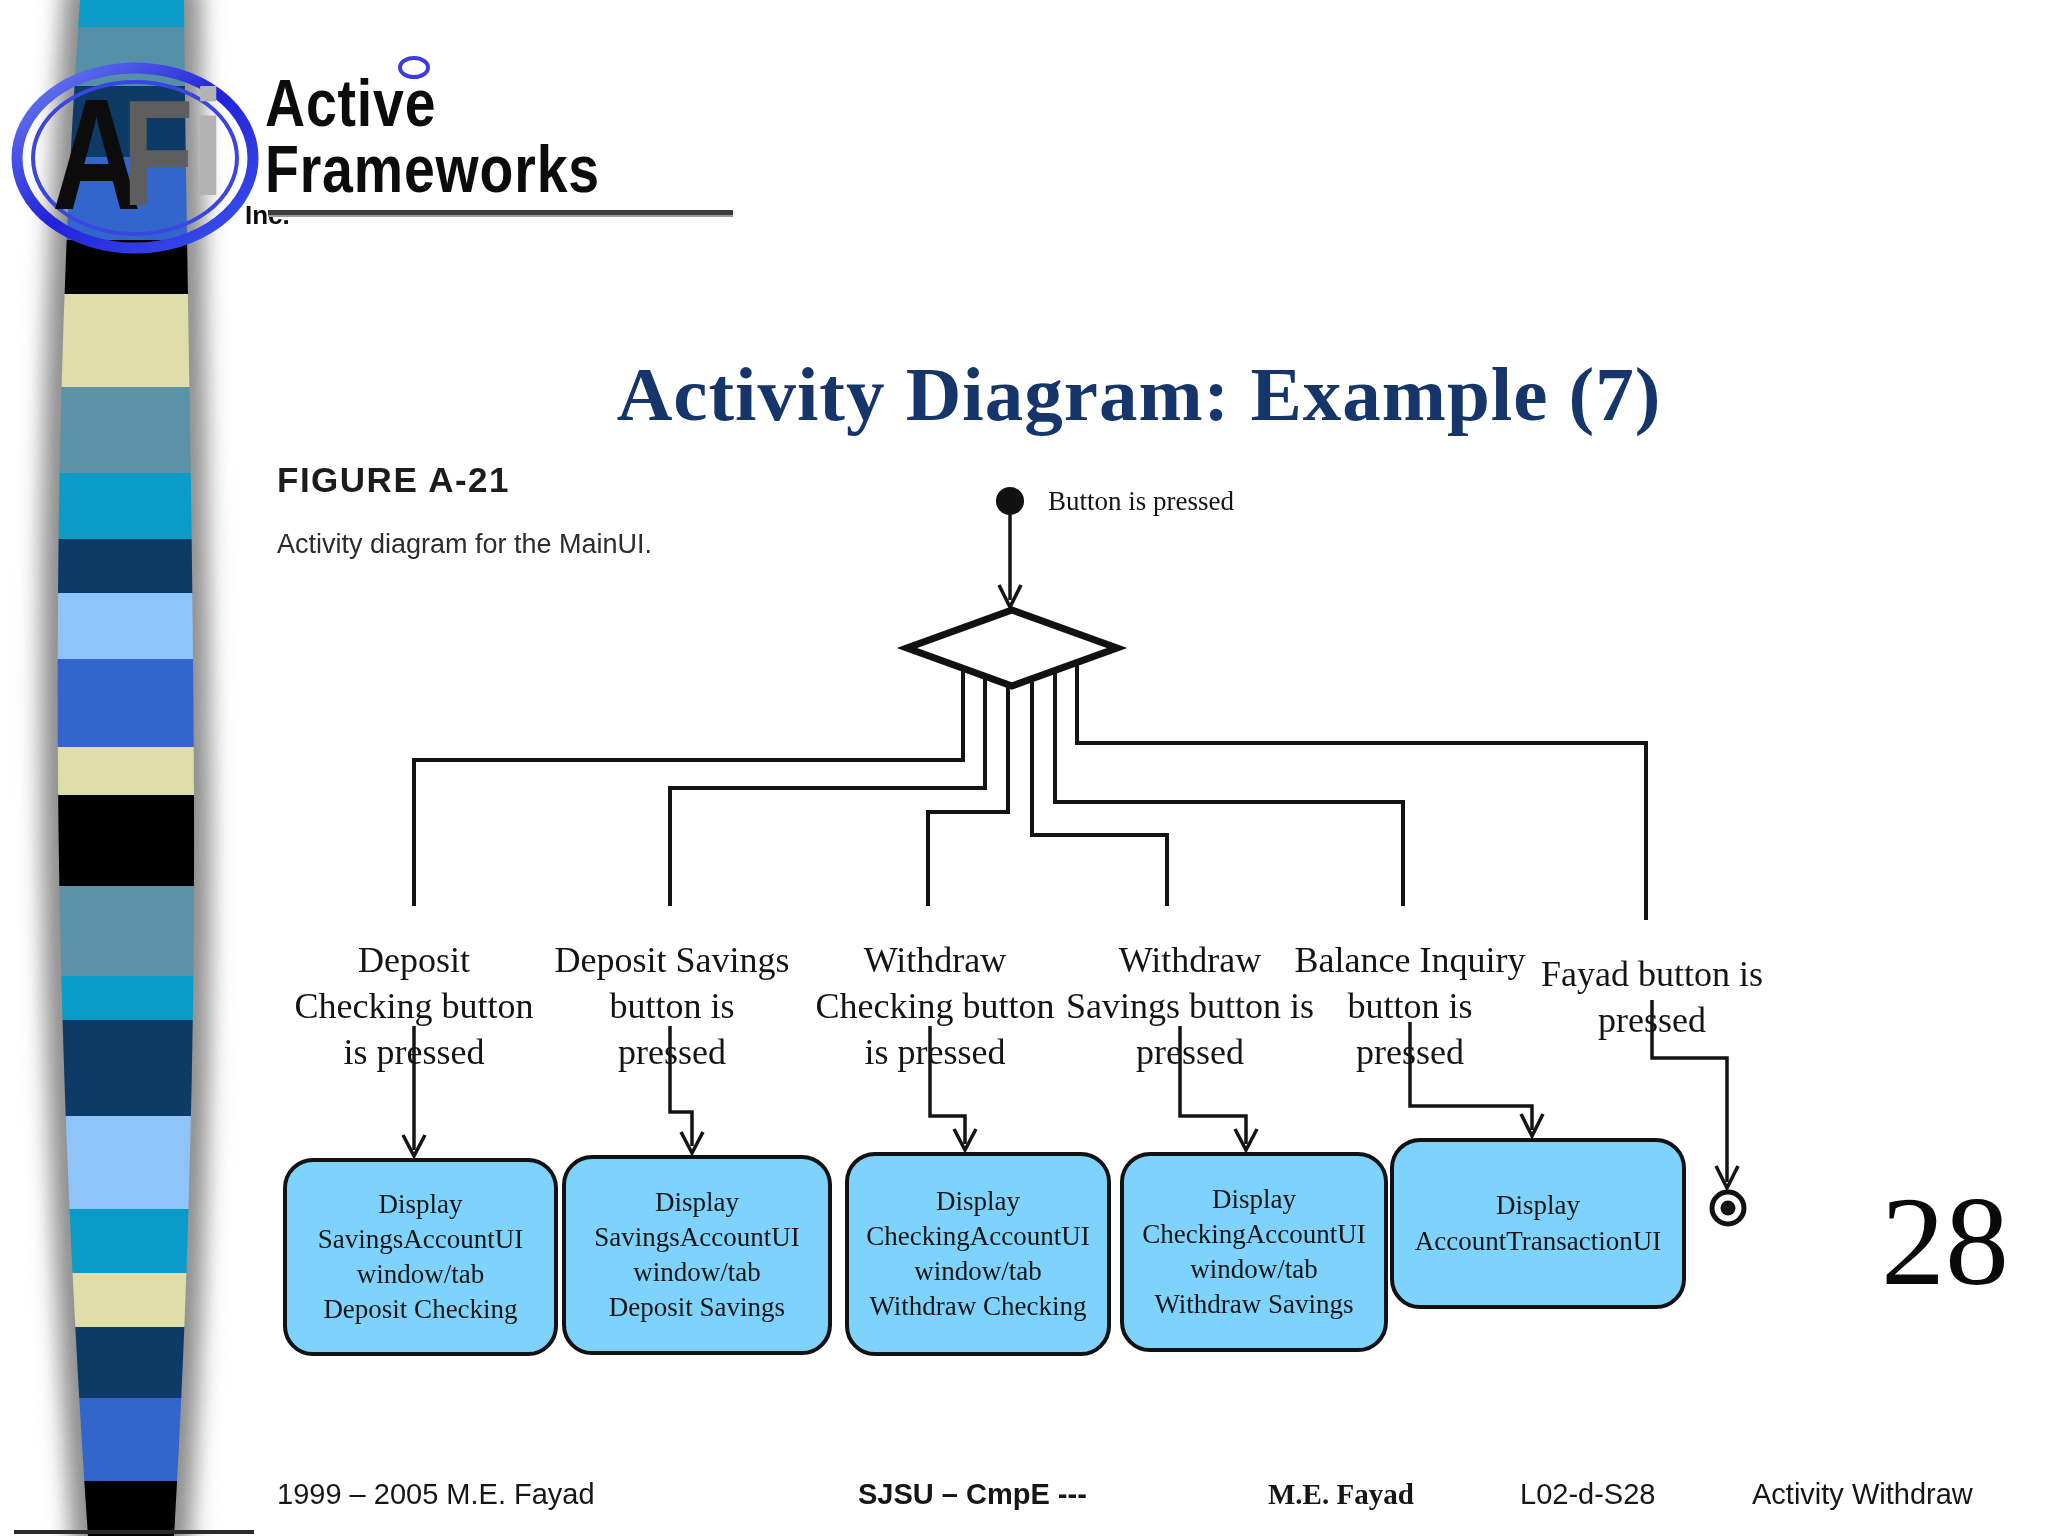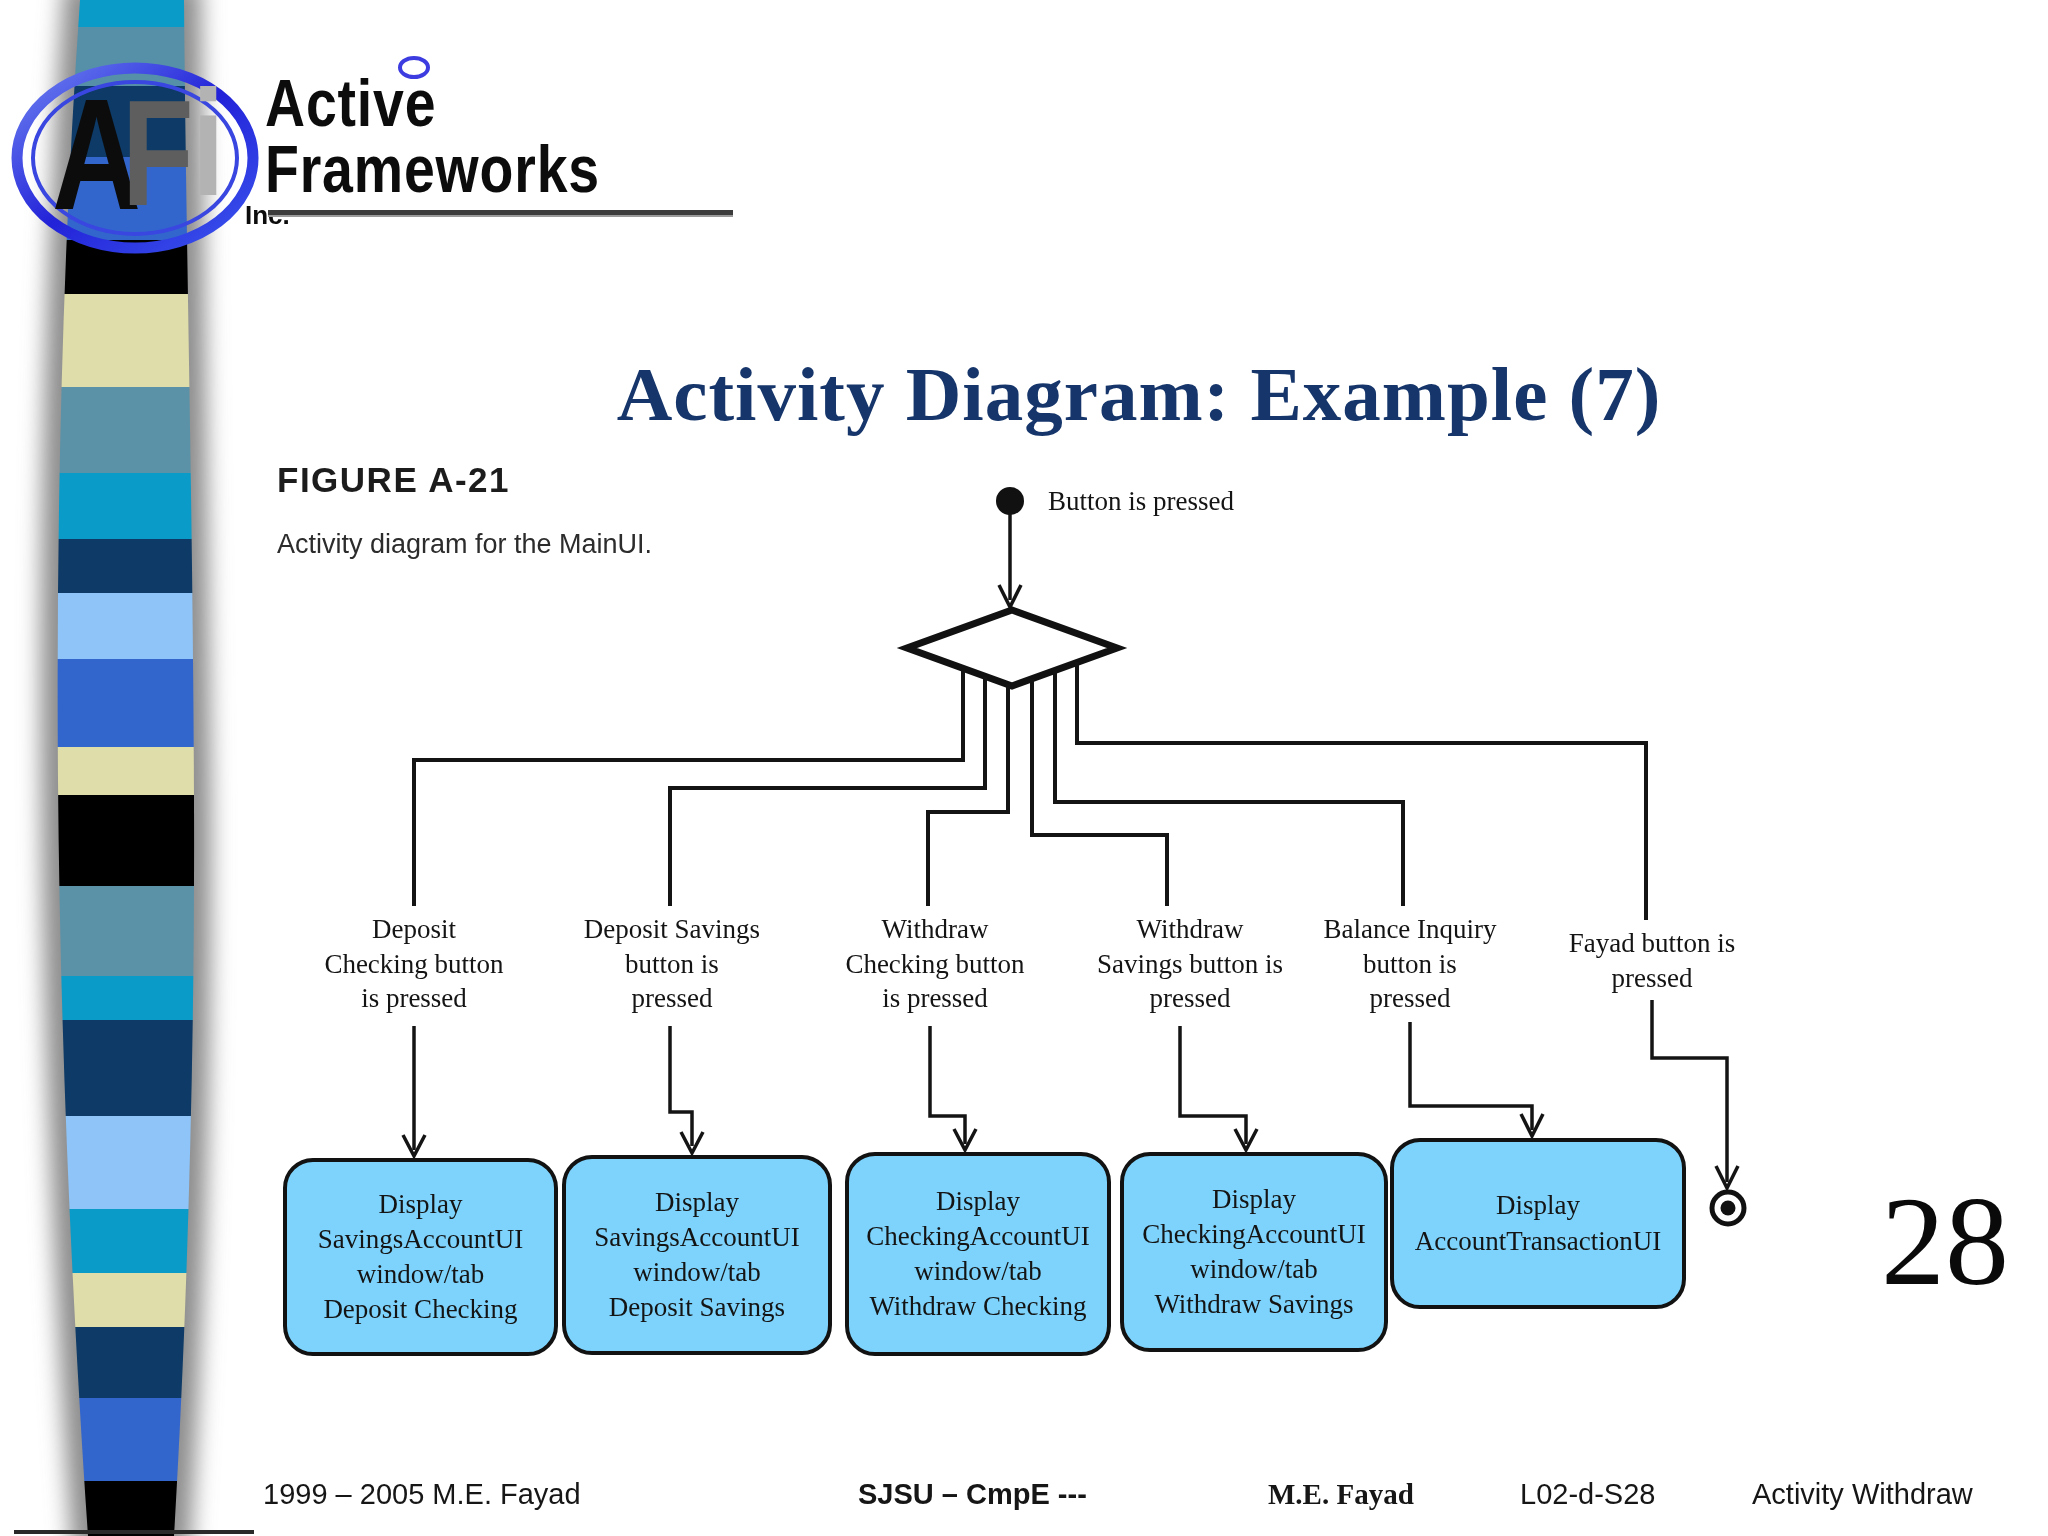--- a/index.html
+++ b/index.html
@@ -37,29 +37,29 @@
              color:#1c1c1c;letter-spacing:1.5px;}
   #fig-caption{position:absolute;left:277px;top:497px;font-size:27px;color:#2c2c2c;margin-top:32px;}
 
   
   #diagram-svg{position:absolute;left:0;top:0;pointer-events:none;}
   .dline{fill:none;stroke:#141414;stroke-width:4;}
   .dthin{fill:none;stroke:#141414;stroke-width:3.5;}
   .serifTxt{font-family:"Liberation Serif",serif;color:#141414;}
 
   #start-label{position:absolute;left:1048px;top:486px;font-size:27px;}
-  .branch-label{position:absolute;width:270px;text-align:center;font-size:27px;
-                line-height:1.28;white-space:pre-line;background:transparent;}
+  .branch-label{position:absolute;width:270px;text-align:center;font-size:36px;
+                line-height:1.28;white-space:pre-line;background:transparent;margin-top:25px;}
   .activity-box{position:absolute;border:4px solid #121212;border-radius:30px;
                 background:#7dd3fc;display:flex;align-items:center;justify-content:center;
                 text-align:center;font-size:27px;line-height:1.3;white-space:pre-line;}
 
   
   .footer-item{position:absolute;top:1478px;font-size:29px;color:#161616;}
-  #footer-copyright{left:263px;}
+  #footer-copyright{left:277px;}
   #footer-center{left:858px;font-weight:700;}
   #footer-author{left:1268px;font-family:Liberation Serif, serif;font-weight:700;}
   #footer-code{left:1520px;}
   #footer-topic{left:1752px;}
   #page-number{position:absolute;left:1855px;top:1168px;width:180px;text-align:center;
                font-family:"Liberation Serif",serif;font-size:128px;color:#0a0a0a;}
   #bottom-edge{position:absolute;left:14px;top:1530px;width:240px;height:4px;background:#2a2a2a;}
 </style>
 </head>
 <body>

